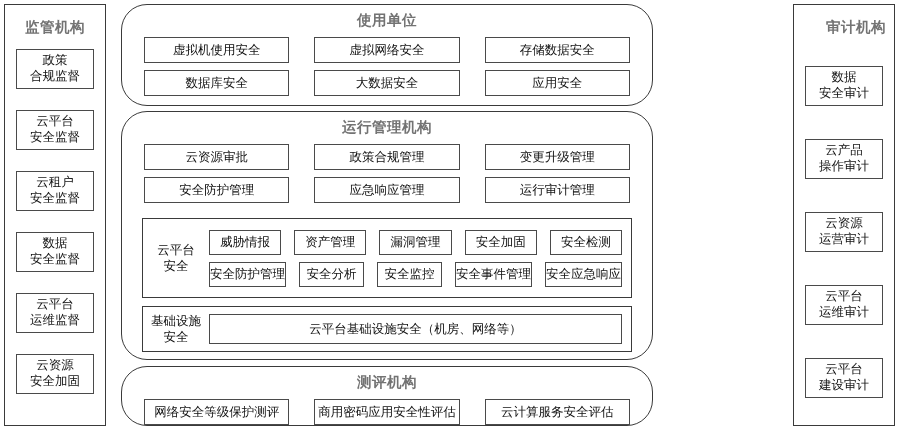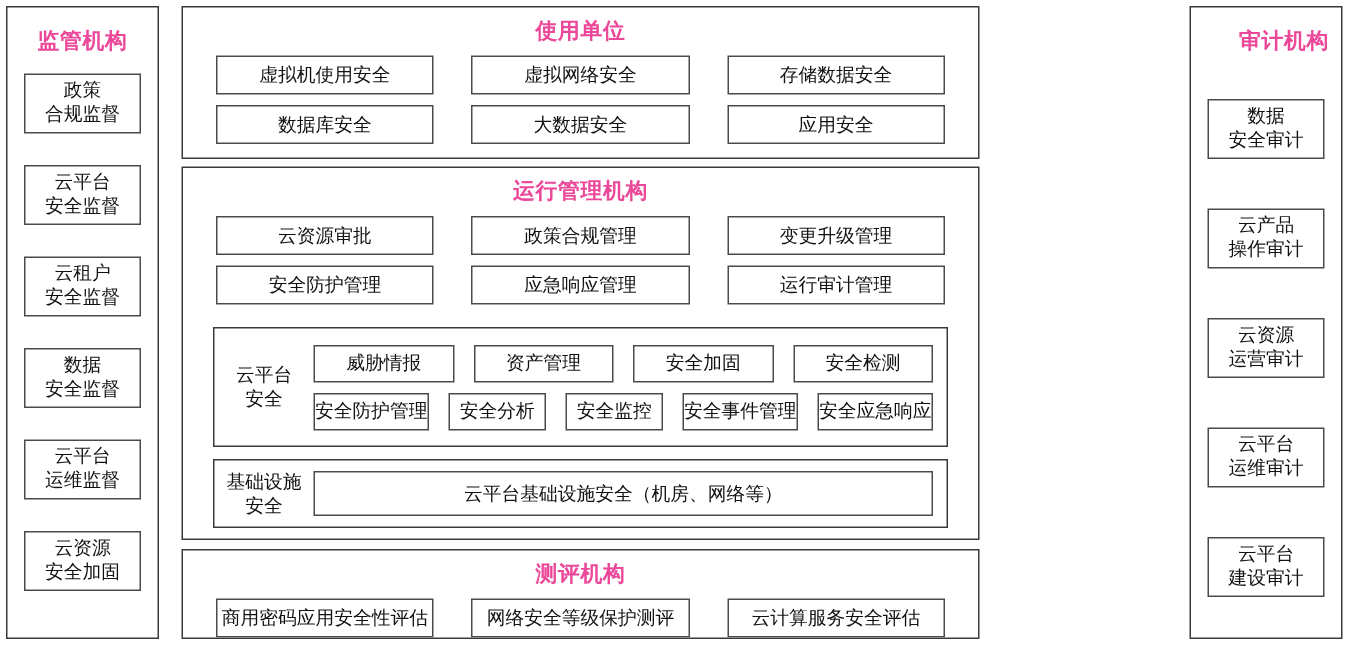--- a/index.html
+++ b/index.html
@@ -26,21 +26,21 @@
     position: absolute;
     box-sizing: border-box;
     border: 1.4px solid #3a3a3a;
     background: #ffffff;
   }
   .panel-title {
     text-align: center;
     font-weight: bold;
     font-size: 14.5px;
     letter-spacing: 0.5px;
-    color: #ec4899;
+    color: #737373;
   }
   .cell {
     box-sizing: border-box;
     border: 1.2px solid #4a4a4a;
     background: #ffffff;
     display: flex;
     align-items: center;
     justify-content: center;
     text-align: center;
     font-size: 12.5px;
@@ -84,20 +84,21 @@
   #left-panel .side-list .cell  { margin-bottom: 21px; }
   #right-panel .side-list .cell { margin-bottom: 33px; }
   #left-panel .side-list .cell:last-child,
   #right-panel .side-list .cell:last-child { margin-bottom: 0; }
   #right-panel .side-list { top: 61px; }
 
   
   .center-sec {
     left: 121px;
     width: 532px;
+    border-radius: 26px;
   }
   #sec-usage  { top: 4px;   height: 102px; }
   #sec-ops    { top: 111px; height: 249px; }
   #sec-eval   { top: 366px; height: 60px; }
 
   .center-sec > .panel-title { margin-top: 6px; }
 
   .row3 {
     display: flex;
     gap: 25px;
@@ -212,20 +213,21 @@
 
     <div class="sub-block" id="block-cloudsec">
       <div class="sub-label">
         <span>云平台</span><br>
         <span>安全</span>
       </div>
       <div class="sub-grid">
         <div class="sub-grid-row">
           <div class="cell">威胁情报</div>
           <div class="cell">资产管理</div>
+          <div class="cell">漏洞管理</div>
           <div class="cell">安全加固</div>
           <div class="cell">安全检测</div>
         </div>
         <div class="sub-grid-row">
           <div class="cell">安全防护管理</div>
           <div class="cell">安全分析</div>
           <div class="cell">安全监控</div>
           <div class="cell">安全事件管理</div>
           <div class="cell">安全应急响应</div>
         </div>
@@ -237,22 +239,22 @@
         <span>基础设施</span><br>
         <span>安全</span>
       </div>
       <div class="cell infra-bar">云平台基础设施安全（机房、网络等）</div>
     </div>
   </div>
 
   <div class="panel center-sec" id="sec-eval">
     <div class="panel-title">测评机构</div>
     <div class="row3">
+      <div class="cell">网络安全等级保护测评</div>
       <div class="cell">商用密码应用安全性评估</div>
-      <div class="cell">网络安全等级保护测评</div>
       <div class="cell">云计算服务安全评估</div>
     </div>
   </div>
 
   <div class="panel side-panel" id="right-panel">
     <div class="panel-title">审计机构</div>
     <div class="side-list">
       <div class="cell two-line">
         <span><span>数据</span><br><span>安全审计</span></span>
       </div>

